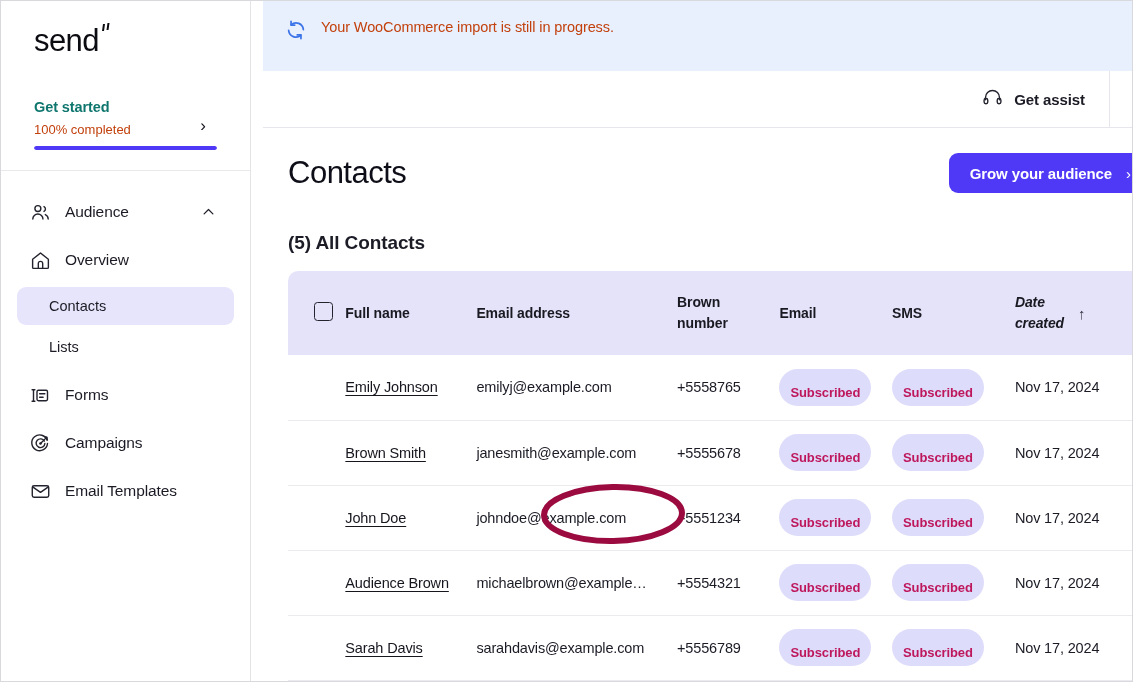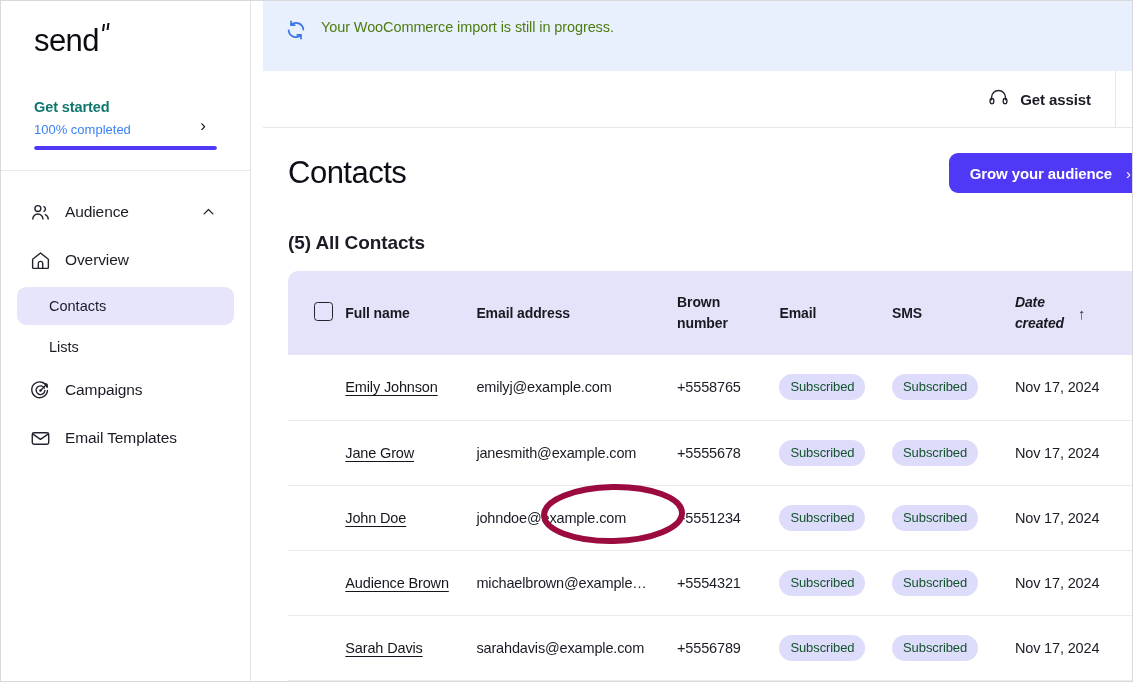--- a/index.html
+++ b/index.html
@@ -57,21 +57,21 @@
     padding-bottom: 20px;
   }
   .gs-title {
     font-size: 14.5px;
     font-weight: 700;
     color: #0f766e;
     letter-spacing: -0.1px;
   }
   .gs-sub {
     font-size: 13px;
-    color: #3b82f6;
+    color: #c2410c;
     margin-top: 7px;
   }
   .gs-bar {
     margin-top: 9px;
     height: 4px;
     width: 183px;
     background: #e5e5ef;
     border-radius: 3px;
     overflow: hidden;
   }
@@ -157,40 +157,40 @@
   }
   .banner-ico {
     width: 22px; height: 22px;
     margin-right: 14px;
     flex-shrink: 0;
     margin-top: 2px;
   }
   .banner-txt { padding-top: 0; }
   .banner-l1 {
     font-size: 14.5px;
-    color: #4d7c0f;
+    color: #c2410c;
     font-weight: 400;
     letter-spacing: -0.1px;
     line-height: 1.45;
   }
   .banner-l2 {
     font-size: 14.5px;
     color: #2b2d3c;
     margin-top: 5px;
     letter-spacing: -0.15px;
     line-height: 1.45;
   }
 
   .topbar {
     height: 57px;
     display: flex;
     align-items: flex-end;
     justify-content: flex-end;
     border-bottom: 1px solid #e6e6ec;
-    padding-right: 0;
+    padding-right: 6px;
   }
   .assist {
     display: flex;
     align-items: center;
     gap: 11px;
     padding-right: 24px;
     cursor: pointer;
     border-right: 1px solid #e6e6ec;
     height: 100%;
     padding-left: 10px;
@@ -317,25 +317,26 @@
     text-decoration: underline;
     text-underline-offset: 3px;
     color: #16161f;
     cursor: pointer;
     font-size: 14.5px;
   }
   .cell-email span { display: block; overflow: hidden; text-overflow: ellipsis; white-space: nowrap; padding-right: 12px;}
   .badge {
     display: inline-block;
     background: #dedcfb;
-    color: #14532d;
+    color: #be185d;
     border-radius: 999px;
     font-size: 13px;
-    padding: 5px 11px 6px 11px;
-    letter-spacing: -0.1px;
+    padding: 16px 11px 6px 11px;
+    letter-spacing: -0.1px;
+    font-weight: bold;
   }
   .kebab {
     display: flex;
     flex-direction: column;
     gap: 3.5px;
     align-items: center;
     cursor: pointer;
   }
 
   
@@ -400,20 +401,30 @@
         <span class="nav-label">Overview</span>
       </div>
 
       <div class="nav-sub active">
         <span>Contacts</span>
       </div>
       <div class="nav-sub">
         <span>Lists</span>
       </div>
 
+      <div class="nav-item" style="margin-top:8px">
+        <span class="ico">
+          <svg width="21" height="21" viewBox="0 0 24 24" fill="none" stroke="#23232e" stroke-width="1.6" stroke-linecap="round" stroke-linejoin="round">
+            <rect x="8" y="6" width="12" height="12" rx="1.6"></rect>
+            <path d="M11 10 h6 M11 14 h4"></path>
+            <path d="M4 5.5 v13 M2.4 5.5 h3.2 M2.4 18.5 h3.2"></path>
+          </svg>
+        </span>
+        <span class="nav-label">Forms</span>
+      </div>
 
       <div class="nav-item">
         <span class="ico">
           <svg width="21" height="21" viewBox="0 0 24 24" fill="none" stroke="#23232e" stroke-width="1.6" stroke-linecap="round" stroke-linejoin="round">
             <path d="M19.6 8.4 A9 9 0 1 0 20 12"></path>
             <path d="M16.4 9.3 A5 5 0 1 0 17 12"></path>
             <circle cx="12" cy="12" r="1.5" fill="#23232e" stroke="none"></circle>
             <path d="M12 12 L19 5"></path>
             <path d="M16.6 4.2 L19.3 4.7 L19.8 7.4"></path>
           </svg>
@@ -515,21 +526,21 @@
                 <td>+5558765</td>
                 <td><span class="badge">Subscribed</span></td>
                 <td><span class="badge">Subscribed</span></td>
                 <td>Nov 17, 2024</td>
                 <td>
                   <span class="kebab"></span>
                 </td>
               </tr>
               <tr>
                 <td class="th-check"></td>
-                <td class="cell-name"><span class="name-link">Jane Grow</span></td>
+                <td class="cell-name"><span class="name-link">Brown Smith</span></td>
                 <td class="cell-email">
                   <span>janesmith@example.com</span>
                 </td>
                 <td>+5555678</td>
                 <td><span class="badge">Subscribed</span></td>
                 <td><span class="badge">Subscribed</span></td>
                 <td>Nov 17, 2024</td>
                 <td>
                   <span class="kebab"></span>
                 </td>

